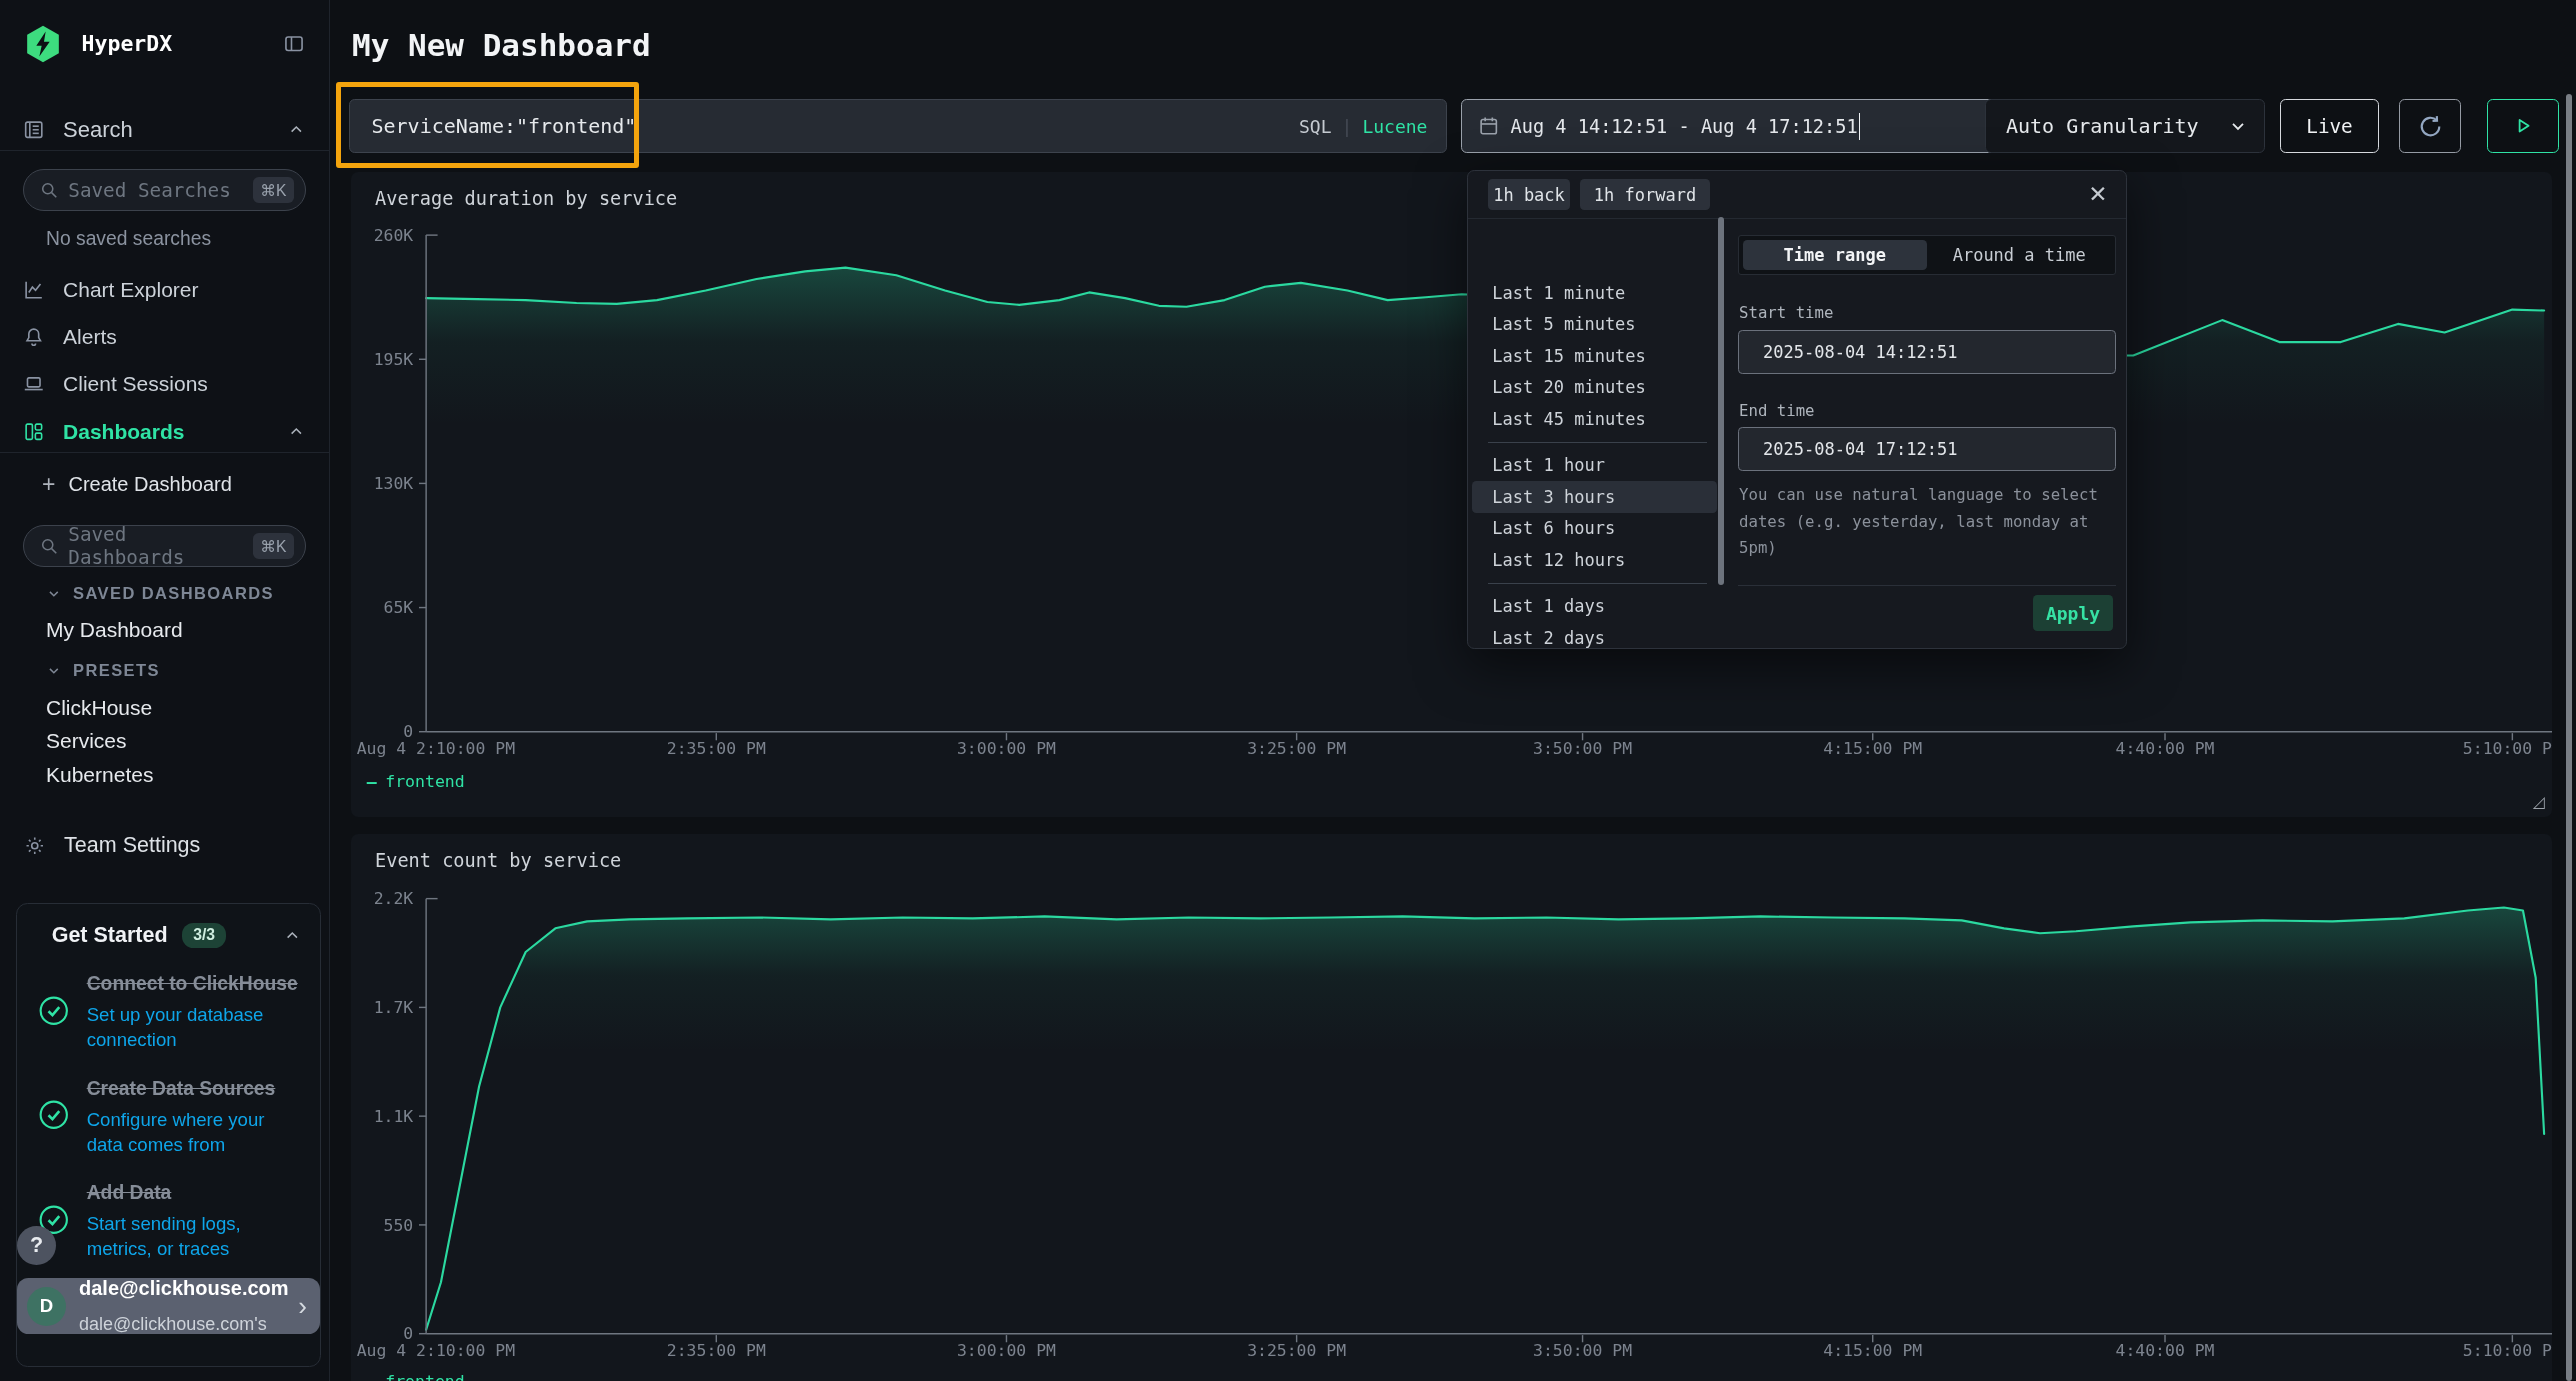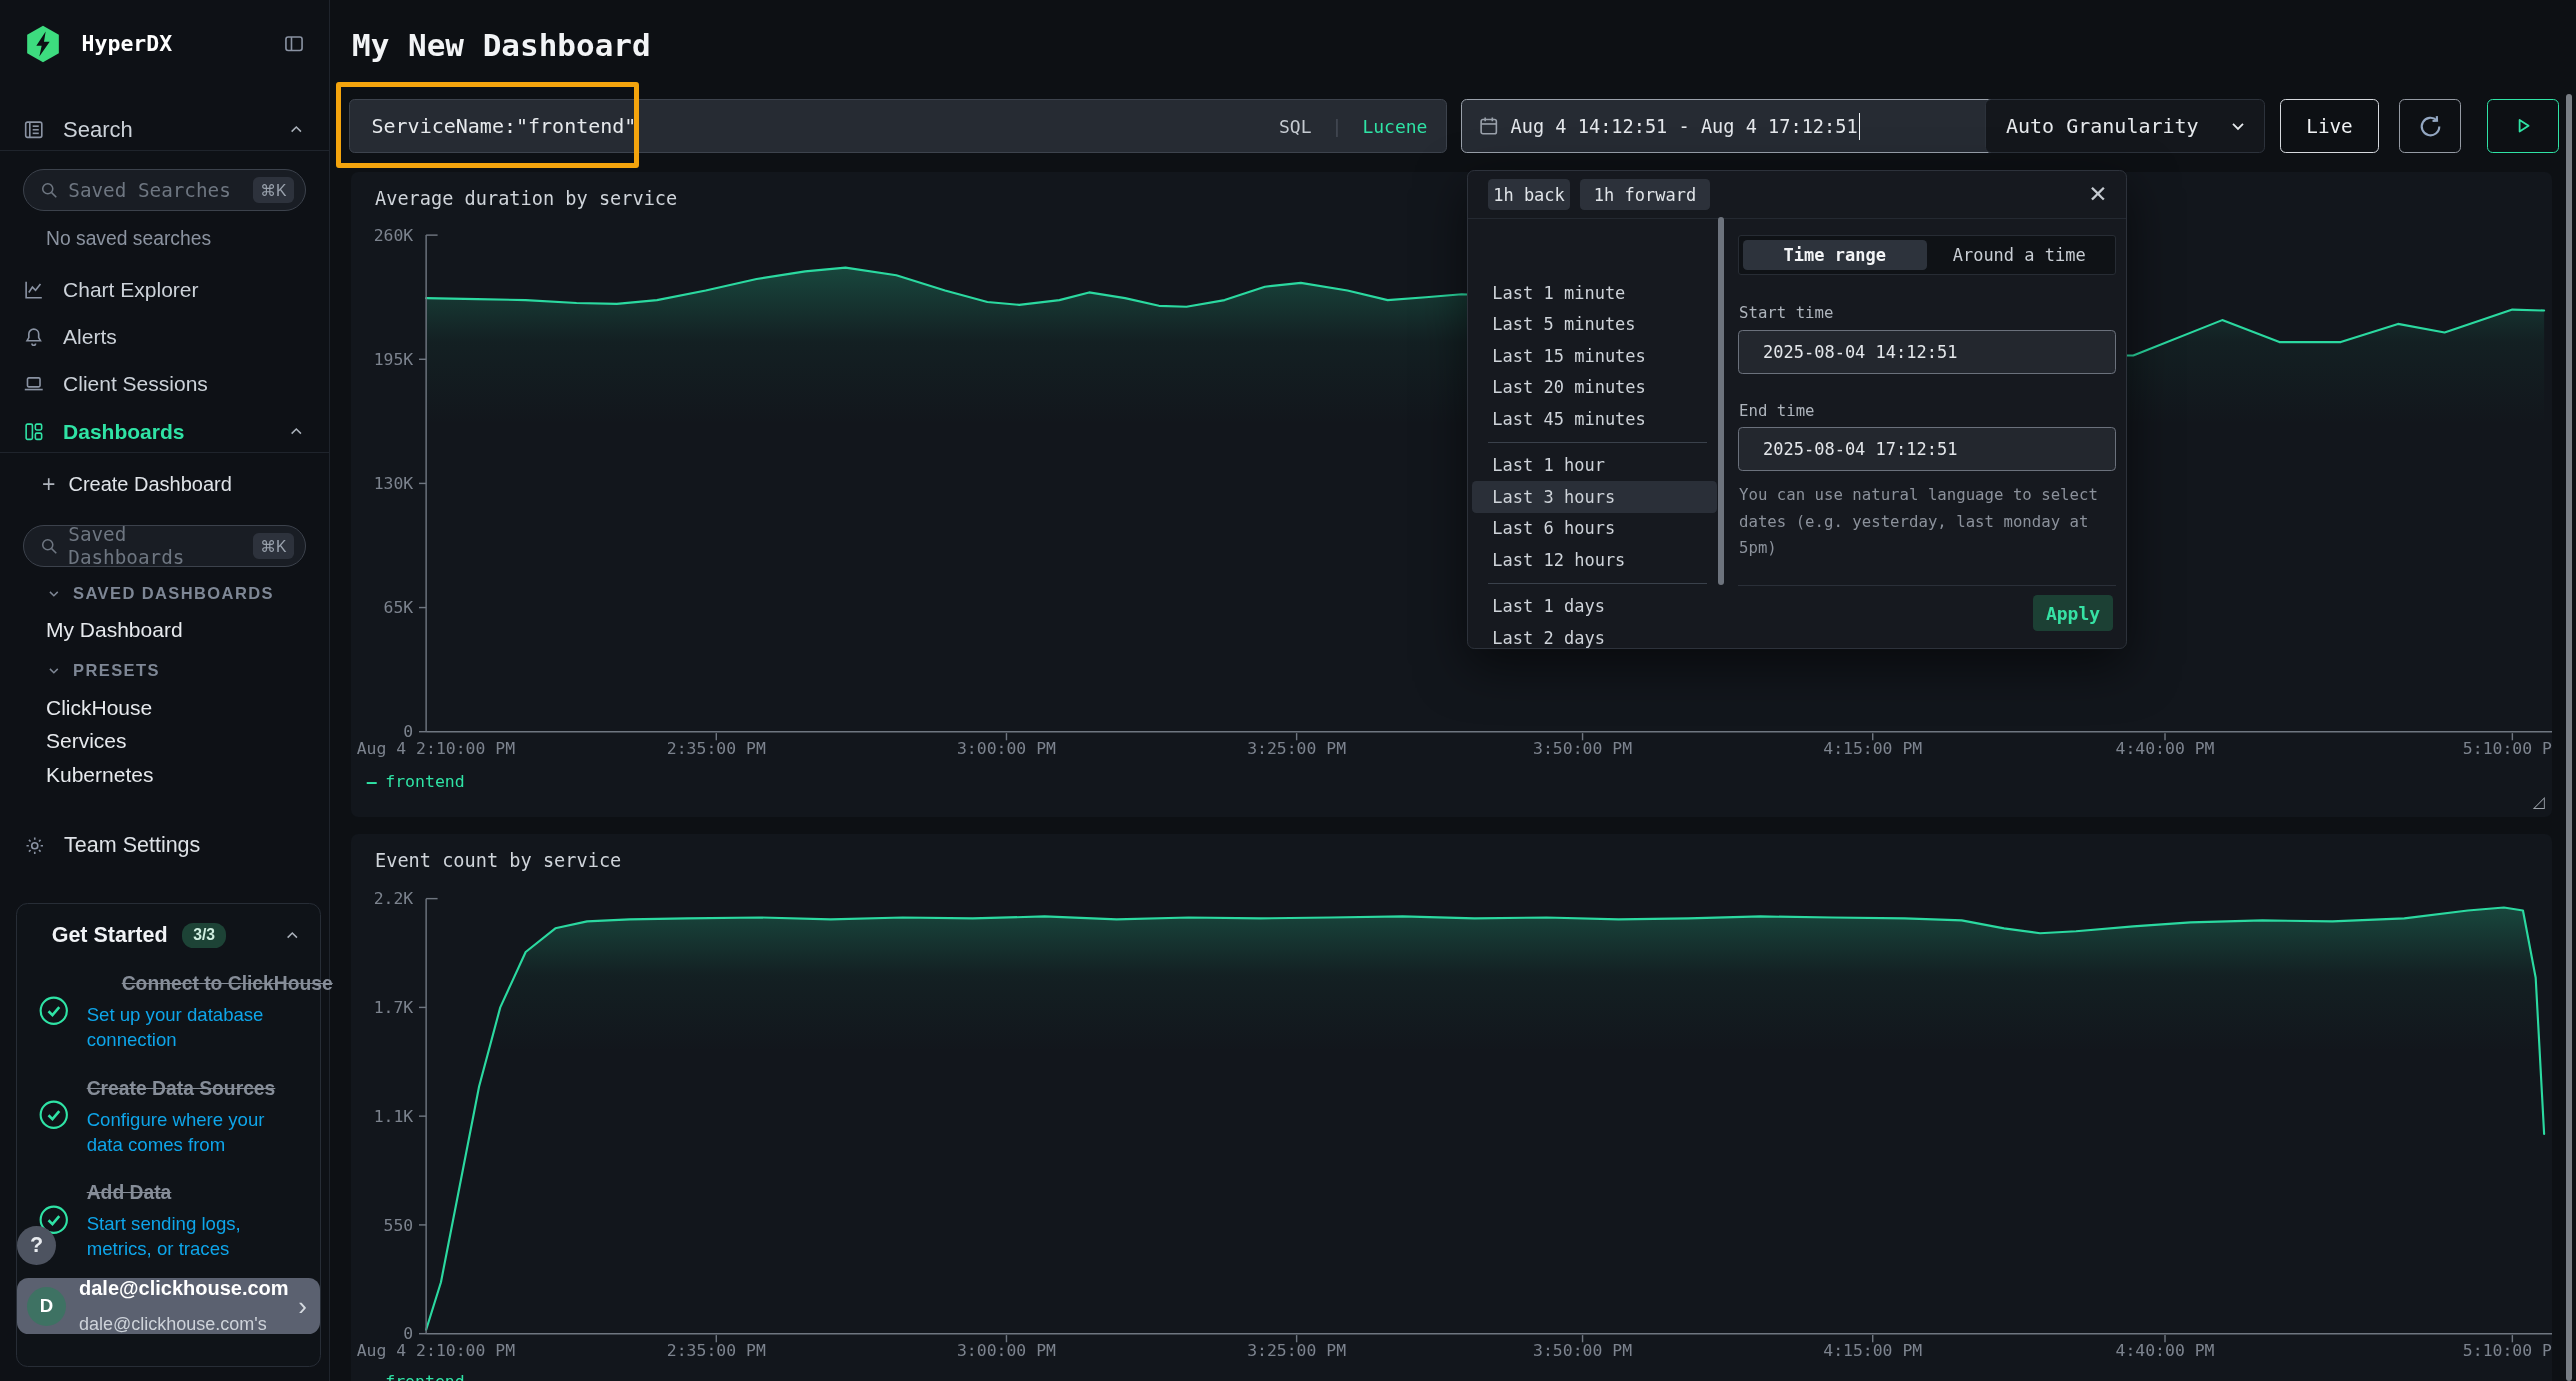--- a/index.html
+++ b/index.html
@@ -32,21 +32,21 @@
   #user-avatar{width:39px;height:39px;border-radius:50%;background:#3e7263;display:flex;align-items:center;justify-content:center;
       color:#fff;font-weight:bold;font-size:18.6px;}
   .chip-email{font-size:20px;font-weight:bold;color:#fff;line-height:23.6px;}
   .chip-sub{font-size:18px;color:#ced3da;line-height:21px;margin-top:13px;}
   
   #page-title{position:absolute;left:352px;top:27px;font-size:31px;font-weight:600;color:#f2f4f6;}
   .box{position:absolute;box-sizing:border-box;border-radius:5.7px;}
   #search-input{left:349px;top:99px;width:1098px;height:54px;background:#262b33;border:0.7px solid #3d434d;
       display:flex;align-items:center;padding:0 18.6px 0 21.5px;}
   #search-value{font-size:20px;color:#e6e9ec;flex:1;}
-  #lang-toggle{display:flex;align-items:center;gap:20px;font-size:18px;margin-left:44px;}
+  #lang-toggle{display:flex;align-items:center;gap:10px;font-size:18px;margin-left:44px;}
   #annotation-box{left:336px;top:82px;width:303px;height:86px;border:5.7px solid #f4a40d;border-radius:2.9px;z-index:40;}
   #time-input{left:1461px;top:99px;width:601px;height:54px;background:#262b33;border:1.4px solid #9aa1ab;
       display:flex;align-items:center;padding:0 11.4px 0 15.7px;gap:11.4px;}
   #time-value{font-size:18.6px;color:#e4e7eb;white-space:nowrap;}
   #text-cursor{width:1.4px;height:27px;background:#eef1f4;margin-left:1.4px;}
   #duration-badge{margin-left:auto;width:27px;height:31.5px;background:#3a404a;border-radius:3.6px;color:#c7ccd3;
       display:flex;align-items:center;justify-content:center;font-size:15.7px;}
   #granularity-select{left:1985px;top:99px;width:280px;height:54px;background:#14171c;border:0.7px solid #2c323b;
       display:flex;align-items:center;justify-content:space-between;padding:0 15.7px 0 20px;}
   #granularity-value{font-size:20px;color:#e6e9ec;}
@@ -212,21 +212,21 @@
         <polyline points="6,15 12,9 18,15"></polyline>
       </svg>
     </div>
 
     <div class="gs-item">
       <svg class="gs-check icon" width="31.5" height="31.5" viewBox="0 0 24 24" fill="none" stroke="#2fe3a5" stroke-width="1.6">
         <circle cx="12" cy="12" r="10"></circle>
           <polyline points="8,12.4 11,15.3 16.2,9.3" stroke-width="2"></polyline>
       </svg>
       <div>
-        <div class="gs-title" style="width:215px;margin-left:35px;">Connect to ClickHouse</div>
+        <div class="gs-title" style="width:215px;">Connect to ClickHouse</div>
         <div class="gs-desc" style="width:215px;">Set up your database connection</div>
       </div>
     </div>
     <div class="gs-item">
       <svg class="gs-check icon" width="31.5" height="31.5" viewBox="0 0 24 24" fill="none" stroke="#2fe3a5" stroke-width="1.6">
         <circle cx="12" cy="12" r="10"></circle>
           <polyline points="8,12.4 11,15.3 16.2,9.3" stroke-width="2"></polyline>
       </svg>
       <div>
         <div class="gs-title" style="width:229px;">Create Data Sources</div>

